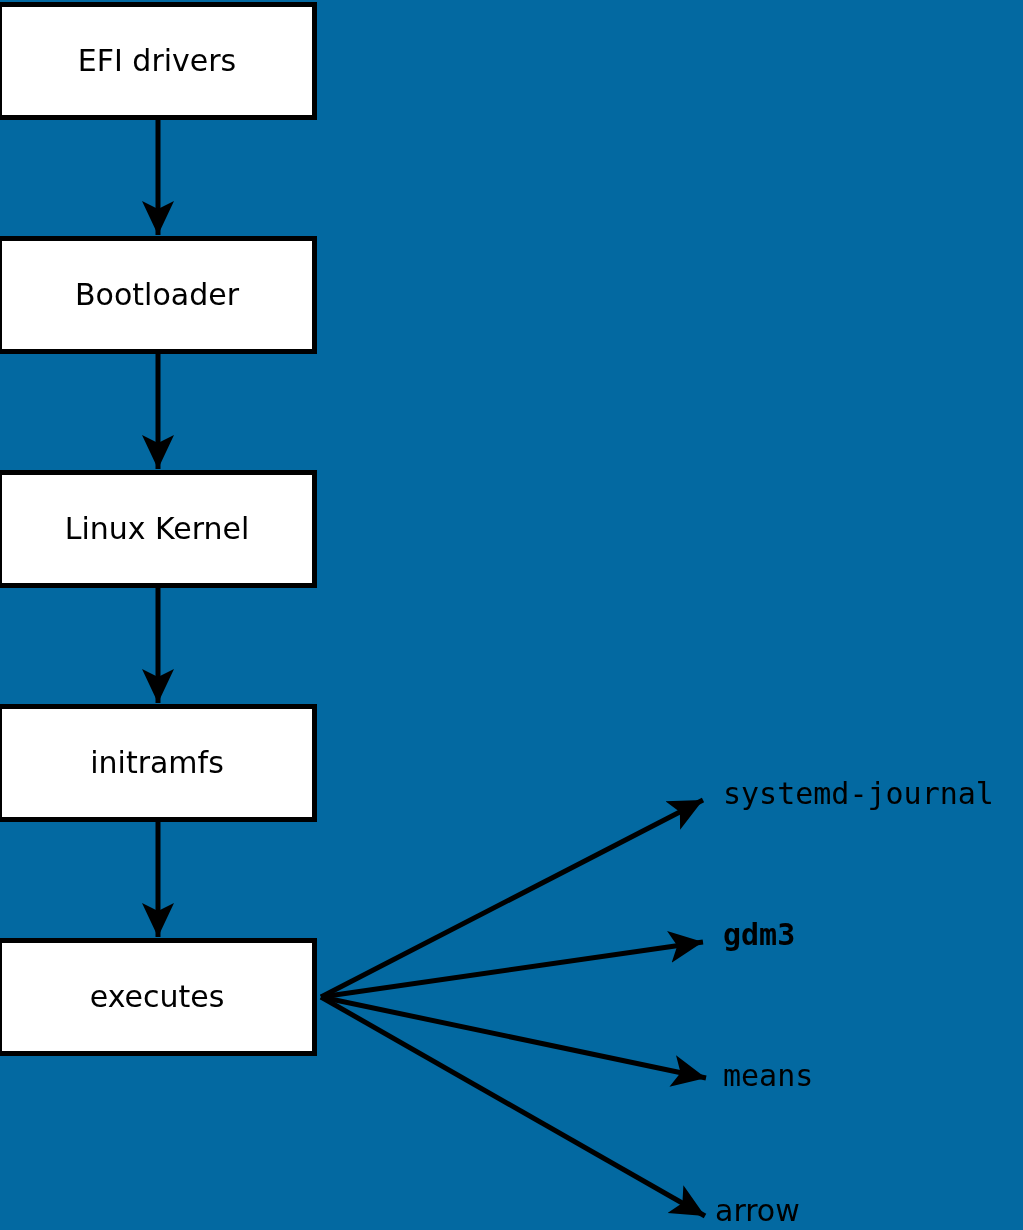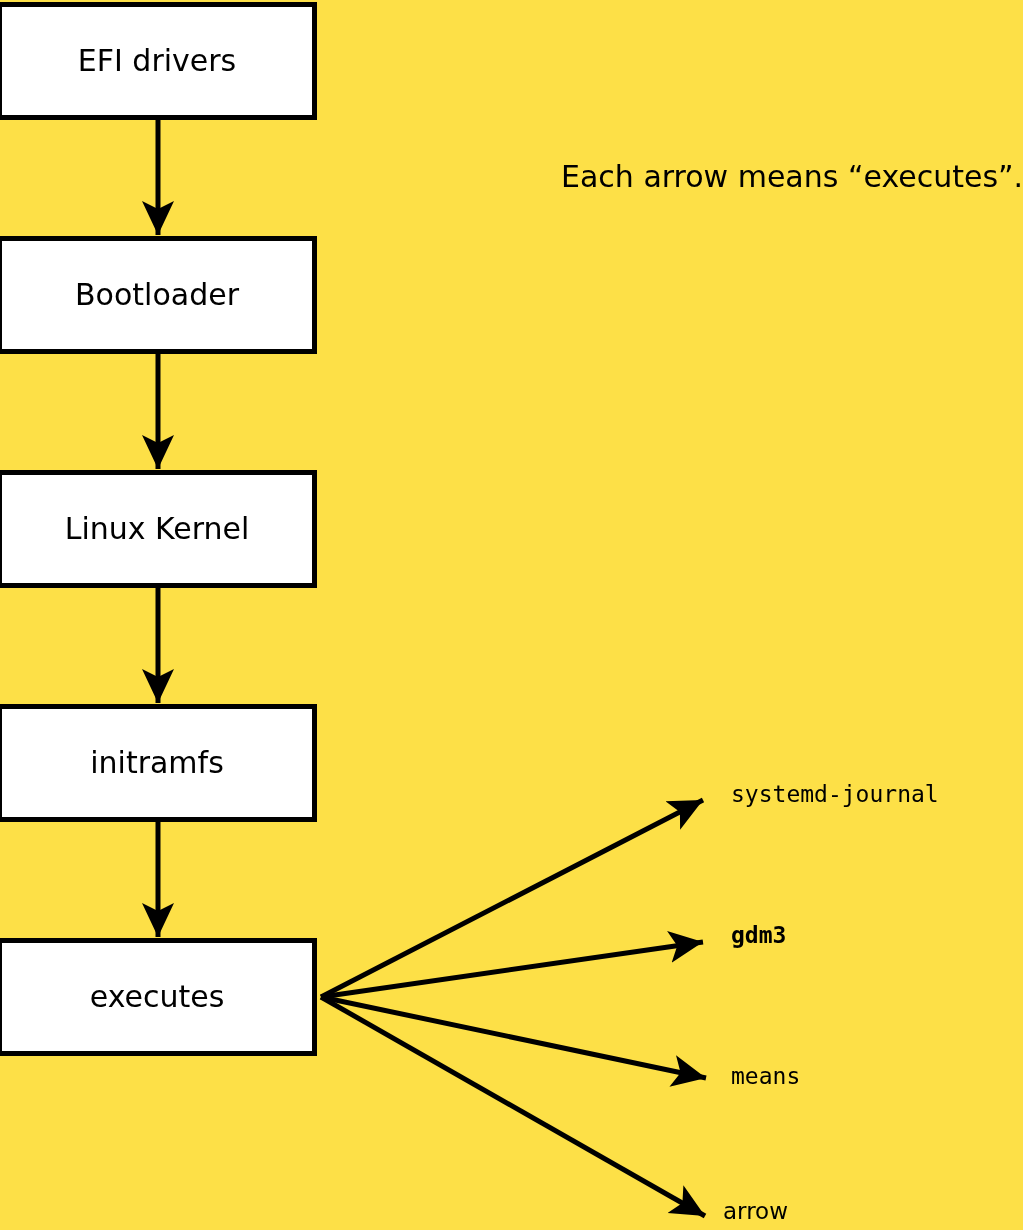--- a/index.html
+++ b/index.html
@@ -4,21 +4,21 @@
 <style>
   html, body {
     margin: 0;
     padding: 0;
     background: #ffffff;
   }
   .canvas {
     position: relative;
     width: 1023px;
     height: 1230px;
-    background: #fde047;
+    background: #0369a1;
     overflow: hidden;
     color: #000000;
     font-family: "DejaVu Sans", sans-serif;
   }
   .arrows-layer {
     position: absolute;
     left: 0;
     top: 0;
     pointer-events: none;
   }
@@ -49,25 +49,24 @@
   .note {
     position: absolute;
     left: 561px;
     top: 162px;
     font-size: 30px;
     line-height: 30px;
     white-space: nowrap;
   }
   .proc-label {
     position: absolute;
-    font-size: 23px;
+    font-size: 30px;
     line-height: 30px;
     white-space: nowrap;
     transform: translateY(-50%);
-    margin-left: 8px;
   }
   .mono {
     font-family: "DejaVu Sans Mono", monospace;
   }
   .lbl-journal { left: 723px; top: 794px; }
   .lbl-gdm3    { left: 723px; top: 935px; font-weight: bold; }
   .lbl-getty   { left: 723px; top: 1076px; }
   .lbl-sshd    { left: 715px; top: 1211px; }
 </style>
 </head>
@@ -102,20 +101,19 @@
   <div class="flow-box box-kernel">
     <span>Linux Kernel</span>
   </div>
   <div class="flow-box box-initramfs">
     <span>initramfs</span>
   </div>
   <div class="flow-box box-systemd">
     <span>executes</span>
   </div>
 
-  <div class="note">Each arrow means “executes”.</div>
 
   <div class="proc-label mono lbl-journal">systemd-journal</div>
   <div class="proc-label mono lbl-gdm3">gdm3</div>
   <div class="proc-label mono lbl-getty">means</div>
   <div class="proc-label lbl-sshd">arrow</div>
 
 </div>
 
 </body></html>

